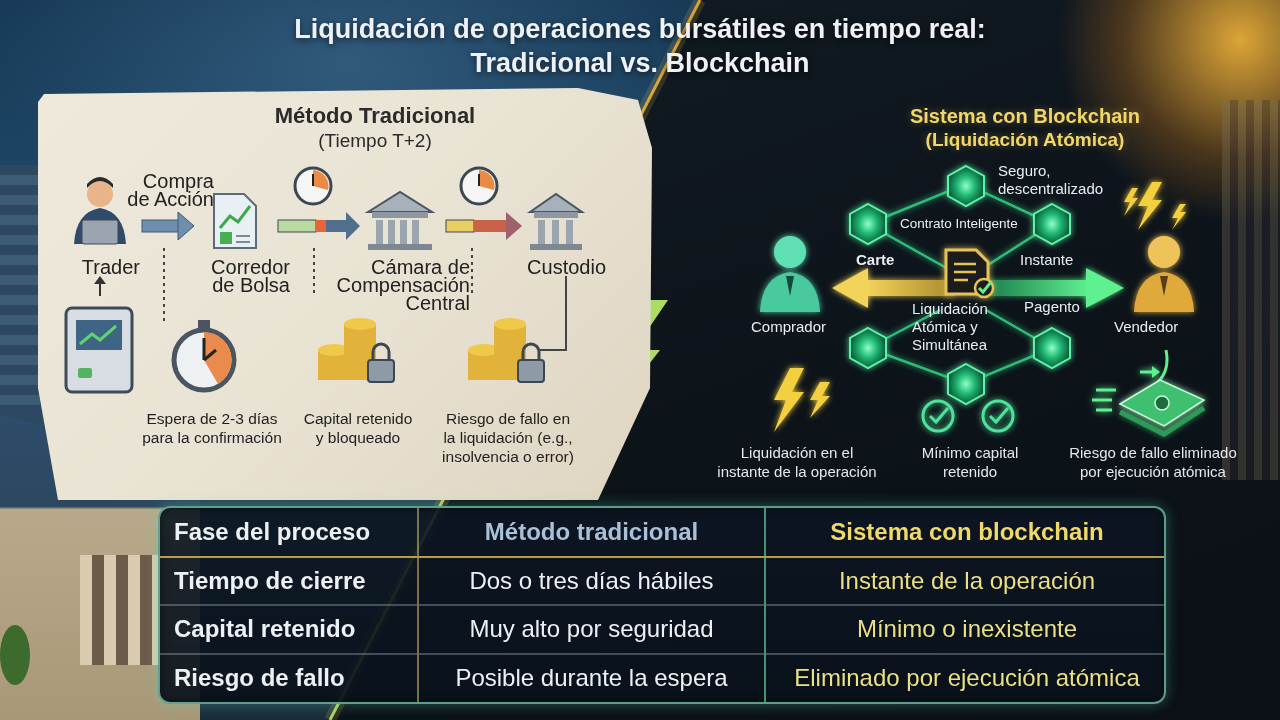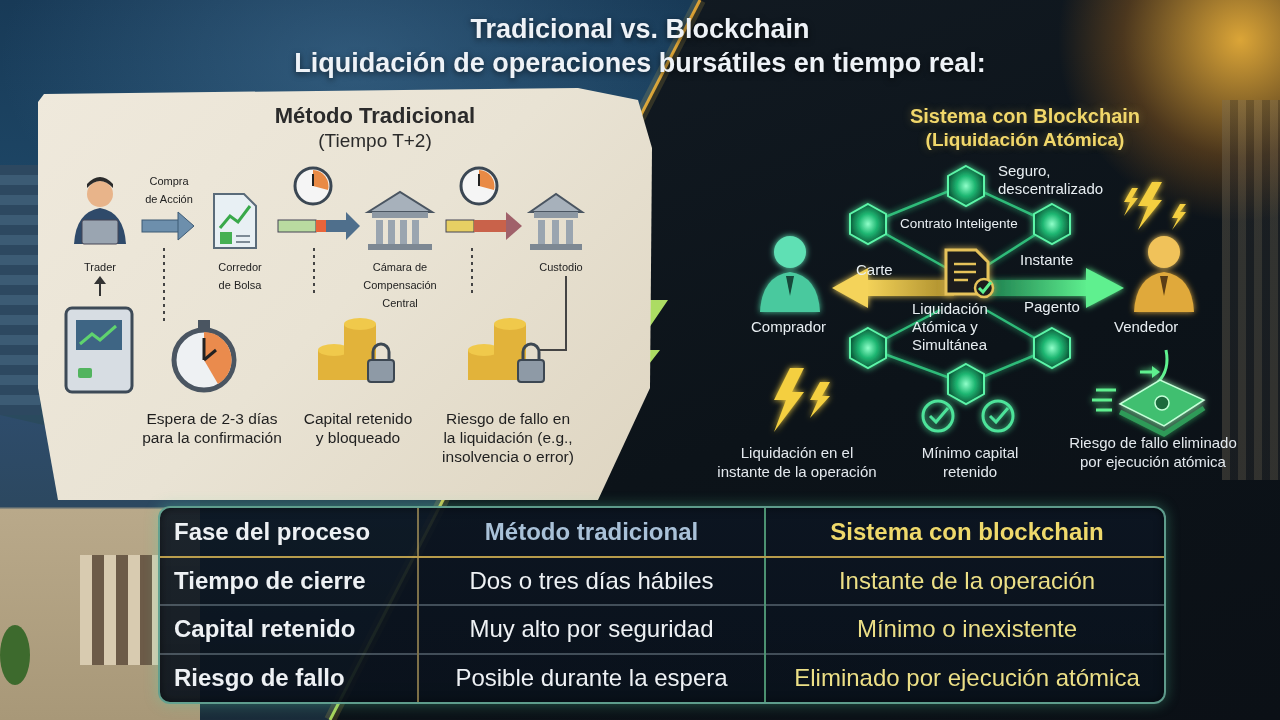--- a/index.html
+++ b/index.html
@@ -78,21 +78,21 @@
     box-shadow: 0 4px 16px rgba(0,0,0,0.5);
   }
   .section-title-left {
     position: absolute; left: 230px; top: 103px; width: 290px; text-align: center;
     color: #2b2b2b;
   }
   .section-title-left .t1 { font-size: 22px; font-weight: bold; line-height: 26px; }
   .section-title-left .t2 { font-size: 19px; line-height: 24px; }
 
   .node-label {
-    position: absolute; text-align: center; color: #222; font-size: 11px; line-height: 18px;
+    position: absolute; text-align: right; color: #222; font-size: 20px; line-height: 18px;
   }
   .caption-left {
     position: absolute; text-align: center; color: #1f1f1f; font-size: 15.5px; line-height: 19px;
   }
   .icon { position: absolute; }
 
   
   .section-title-right {
     position: absolute; left: 870px; top: 104px; width: 310px; text-align: center;
     color: #f1d76a; font-weight: bold; text-shadow: 0 0 8px rgba(240,200,80,0.35);
@@ -150,22 +150,22 @@
   <path d="M330 720 L700 0" stroke="#ffd34d" stroke-width="12" fill="none" opacity="0.15"></path>
   <path d="M648 300 L612 360 L636 360 L590 440 L660 350 L634 350 L668 300 Z" fill="#c8ff70" opacity="0.85"></path>
 </svg>
 
 <div class="left-building">
   <div class="cols"></div>
     <div class="tree"></div>
 </div>
 
 <div class="title">
+  <div>Liquidación de operaciones bursátiles en tiempo real:</div>
   <div>Tradicional vs. Blockchain</div>
-  <div>Liquidación de operaciones bursátiles en tiempo real:</div>
 </div>
 
 <div class="parchment"></div>
 <div class="section-title-left">
   <div class="t1">Método Tradicional</div>
   <div class="t2">(Tiempo T+2)</div>
 </div>
 
 <svg class="icon" style="left:38px;top:88px" width="620" height="412" viewBox="0 0 620 412">
 
@@ -418,40 +418,40 @@
     <path d="M400 212 L414 212" stroke="#5ff08f" stroke-width="3"></path>
       <path d="M412 206 L420 212 L412 218 Z" fill="#5ff08f"></path>
   </g>
 </svg>
 
 <div class="rlabel" style="left:998px;top:162px;width:130px;">
   <div>Seguro,</div>
   <div>descentralizado</div>
 </div>
 <div class="rlabel" style="left:900px;top:215px;width:150px;font-size:13.5px;">Contrato Inteligente</div>
-<div class="rlabel" style="left:856px;top:261px;width:60px;">Carte</div>
+<div class="rlabel" style="left:856px;top:251px;width:60px;font-weight:bold;">Carte</div>
 <div class="rlabel" style="left:1020px;top:251px;width:90px;">Instante</div>
 <div class="rlabel" style="left:1024px;top:298px;width:86px;">Pagento</div>
 <div class="rlabel" style="left:912px;top:300px;width:114px;">
   <div>Liquidación</div>
   <div>Atómica y</div>
   <div>Simultánea</div>
 </div>
 <div class="rlabel" style="left:751px;top:318px;width:100px;">Comprador</div>
 <div class="rlabel" style="left:1114px;top:318px;width:90px;">Vendedor</div>
 
 <div class="rcap" style="left:700px;top:443px;width:194px;">
   <div>Liquidación en el</div>
   <div>instante de la operación</div>
 </div>
 <div class="rcap" style="left:900px;top:443px;width:140px;">
   <div>Mínimo capital</div>
   <div>retenido</div>
 </div>
-<div class="rcap" style="left:1048px;top:433px;width:210px;">
+<div class="rcap" style="left:1048px;top:443px;width:210px;">
   <div>Riesgo de fallo eliminado</div>
   <div>por ejecución atómica</div>
 </div>
 
 <div class="table-wrap">
   <table>
     <colgroup>
         <col class="w0">
         <col class="w1">
         <col class="w2">

